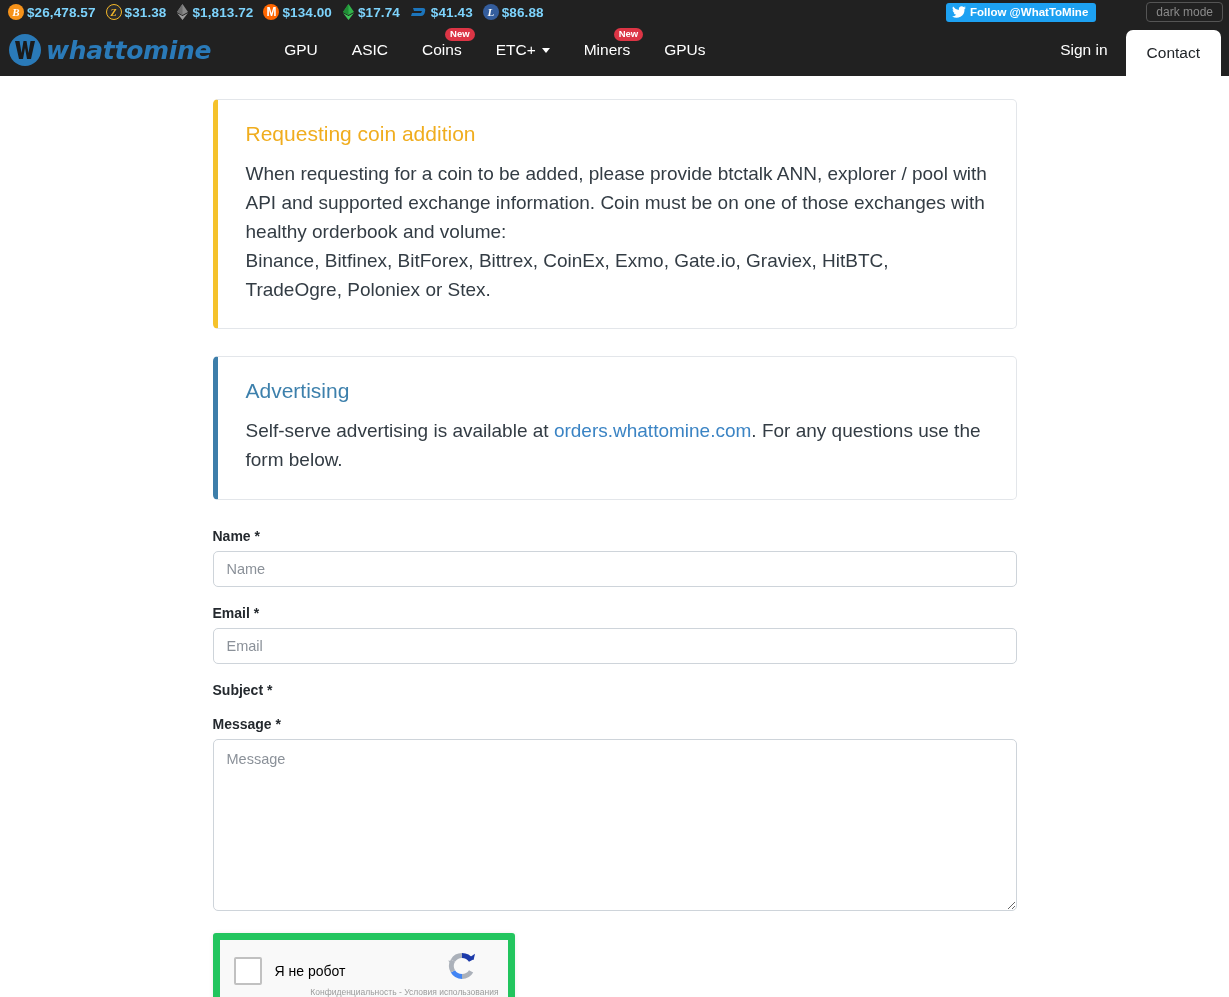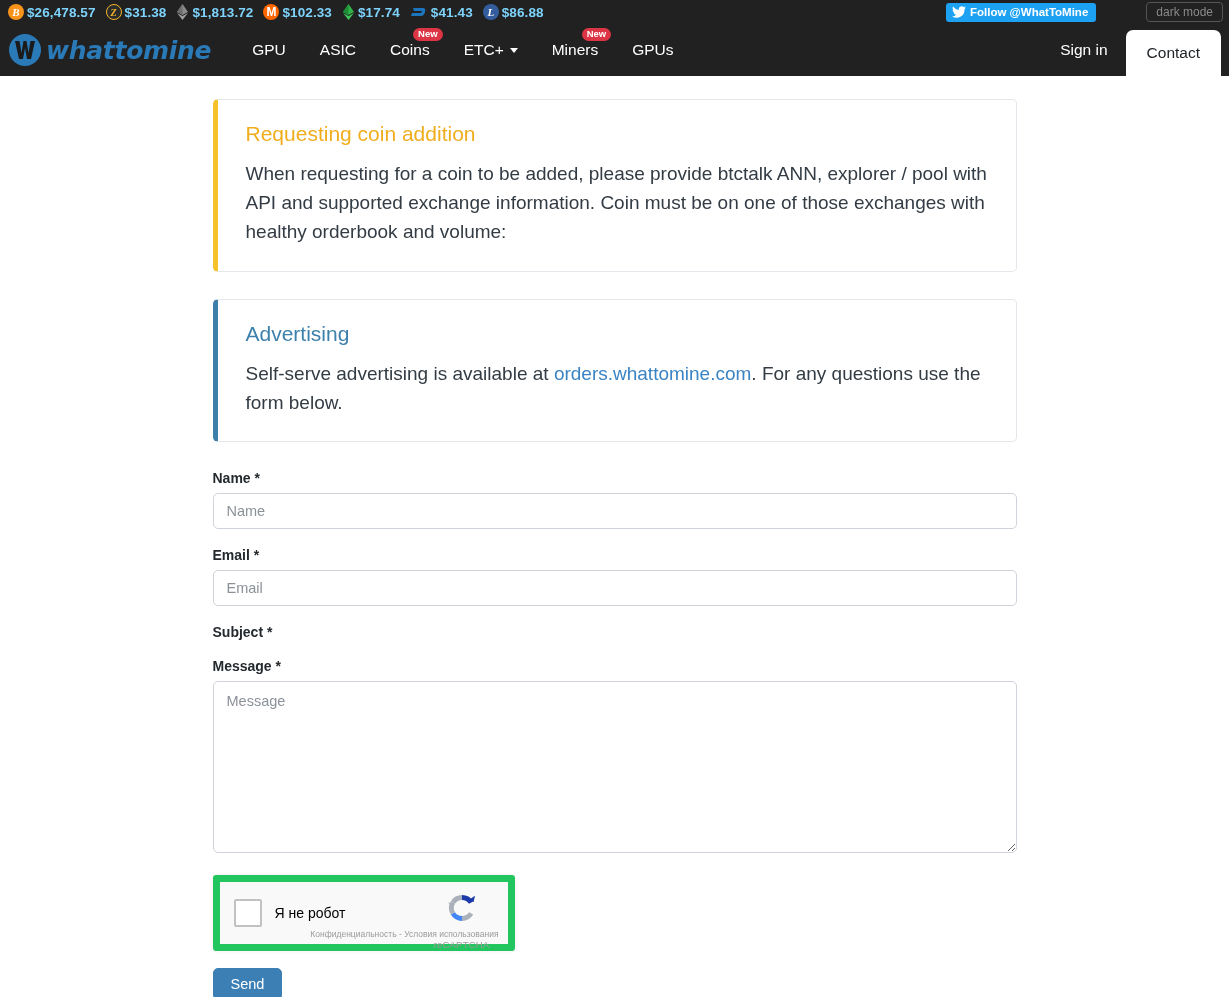--- a/index.html
+++ b/index.html
@@ -110,20 +110,21 @@
     display: flex;
     align-items: flex-end;
     position: relative;
   }
   .nav-inner {
     display: flex;
     align-items: flex-start;
     height: 52px;
     width: 100%;
     position: relative;
+    gap: 32px;
   }
   .brand {
     display: flex;
     align-items: center;
     gap: 4px;
     padding: 0 4px 0 8px;
     height: 52px;
     cursor: pointer;
   }
   .brand-mark {
@@ -356,21 +357,21 @@
             <polygon points="6.5,0 12,8 6.5,11 1,8" fill="#8a8a8a"></polygon>
             <polygon points="6.5,0 6.5,11 1,8" fill="#6d6d6d"></polygon>
             <polygon points="6.5,12 12,9 6.5,16 1,9" fill="#9b9b9b"></polygon>
           </svg>
       </span>
       <span class="ticker-price">$1,813.72</span>
     </div>
 
     <div class="ticker-item">
       <span class="coin-icon icon-xmr">M</span>
-      <span class="ticker-price">$102.33</span>
+      <span class="ticker-price">$134.00</span>
     </div>
 
     <div class="ticker-item">
       <span class="diamond-icon">
         <svg width="13" height="16" viewBox="0 0 13 16">
             <polygon points="6.5,0 12,8 6.5,11 1,8" fill="#31b34a"></polygon>
             <polygon points="6.5,0 6.5,11 1,8" fill="#1f8d35"></polygon>
             <polygon points="6.5,12 12,9 6.5,16 1,9" fill="#3fc559"></polygon>
           </svg>
       </span>
@@ -450,20 +451,21 @@
 
   </div>
 </div>
 
 <div class="content">
 
   <div class="alert-box alert-warning">
     <div class="alert-title">Requesting coin addition</div>
     <div class="alert-body">
       <span>When requesting for a coin to be added, please provide btctalk ANN, explorer / pool with API and supported exchange information. Coin must be on one of those exchanges with healthy orderbook and volume:</span><br>
+      <span>Binance, Bitfinex, BitForex, Bittrex, CoinEx, Exmo, Gate.io, Graviex, HitBTC, TradeOgre, Poloniex or Stex.</span>
     </div>
   </div>
 
   <div class="alert-box alert-info">
     <div class="alert-title">Advertising</div>
     <div class="alert-body">
       <span>Self-serve advertising is available at </span><a class="alert-link">orders.whattomine.com</a><span>. For any questions use the form below.</span>
     </div>
   </div>
 

